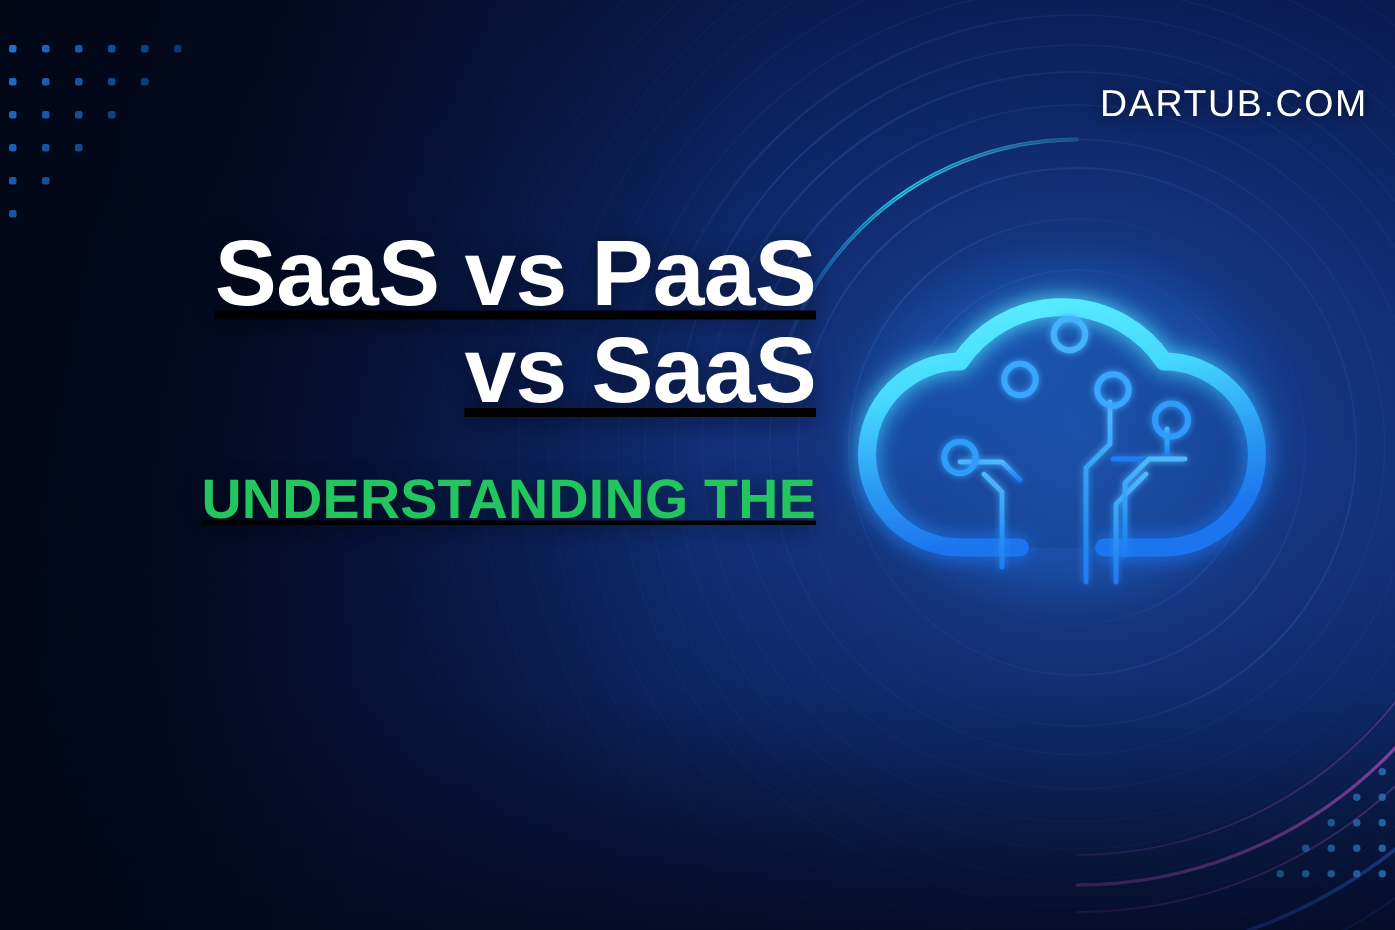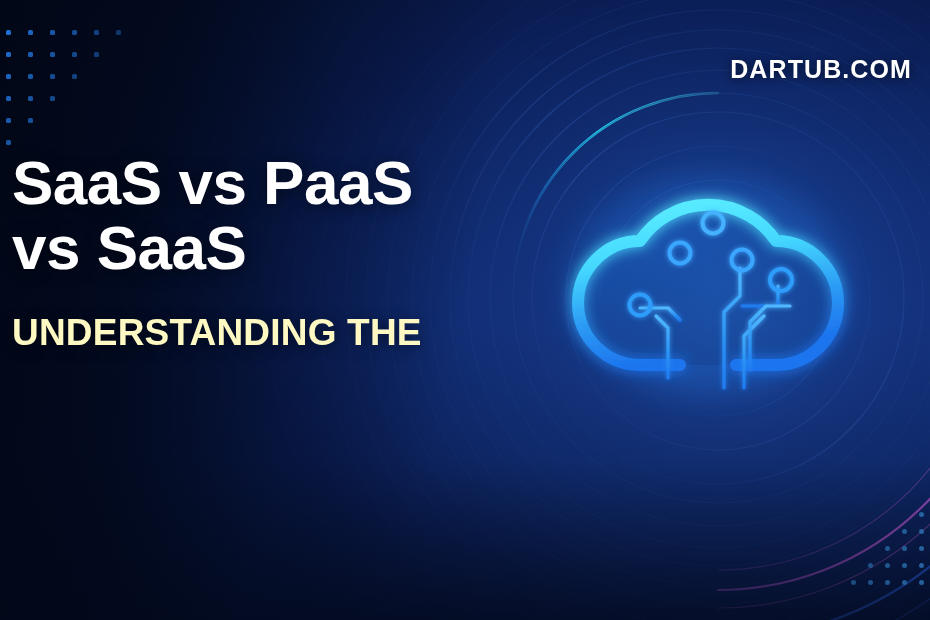--- a/index.html
+++ b/index.html
@@ -45,54 +45,55 @@
     position: absolute;
     width: 5px; height: 5px;
     border-radius: 1.5px;
   }
   .dot-tl { background: #1f6fd0; }
   .dot-br { background: #2a6fae; border-radius: 50%; }
 
   
   .text-block {
     position: absolute;
-    left: 12px;
+    left: 24px;
     top: 150px;
     width: 520px;
-    text-align: left;
+    text-align: right;
+    text-decoration: underline;
   }
   .title {
     color: #ffffff;
     font-size: 62px;
     font-weight: bold;
     line-height: 1.05;
     letter-spacing: -0.5px;
     margin: 0;
     text-shadow: 0 2px 16px rgba(0,0,0,0.55);
   }
   .title-line { display: block; }
   .subtitle {
     margin: 30px 0 0 0;
-    color: #fef9c3;
+    color: #22c55e;
     font-size: 37px;
     font-weight: bold;
     line-height: 1.22;
     letter-spacing: 0.2px;
     text-shadow: 0 2px 14px rgba(0,0,0,0.5);
   }
   .subtitle-line { display: block; }
 
   
   .logo {
     position: absolute;
     right: 18px;
     top: 55px;
     color: #ffffff;
     font-size: 25px;
-    font-weight: bold;
+    font-weight: normal;
     letter-spacing: 1.1px;
     text-shadow: 0 1px 10px rgba(0,0,0,0.6);
   }
 
   
   .cloud-art {
     position: absolute;
     left: 528px;
     top: 120px;
     width: 360px;

